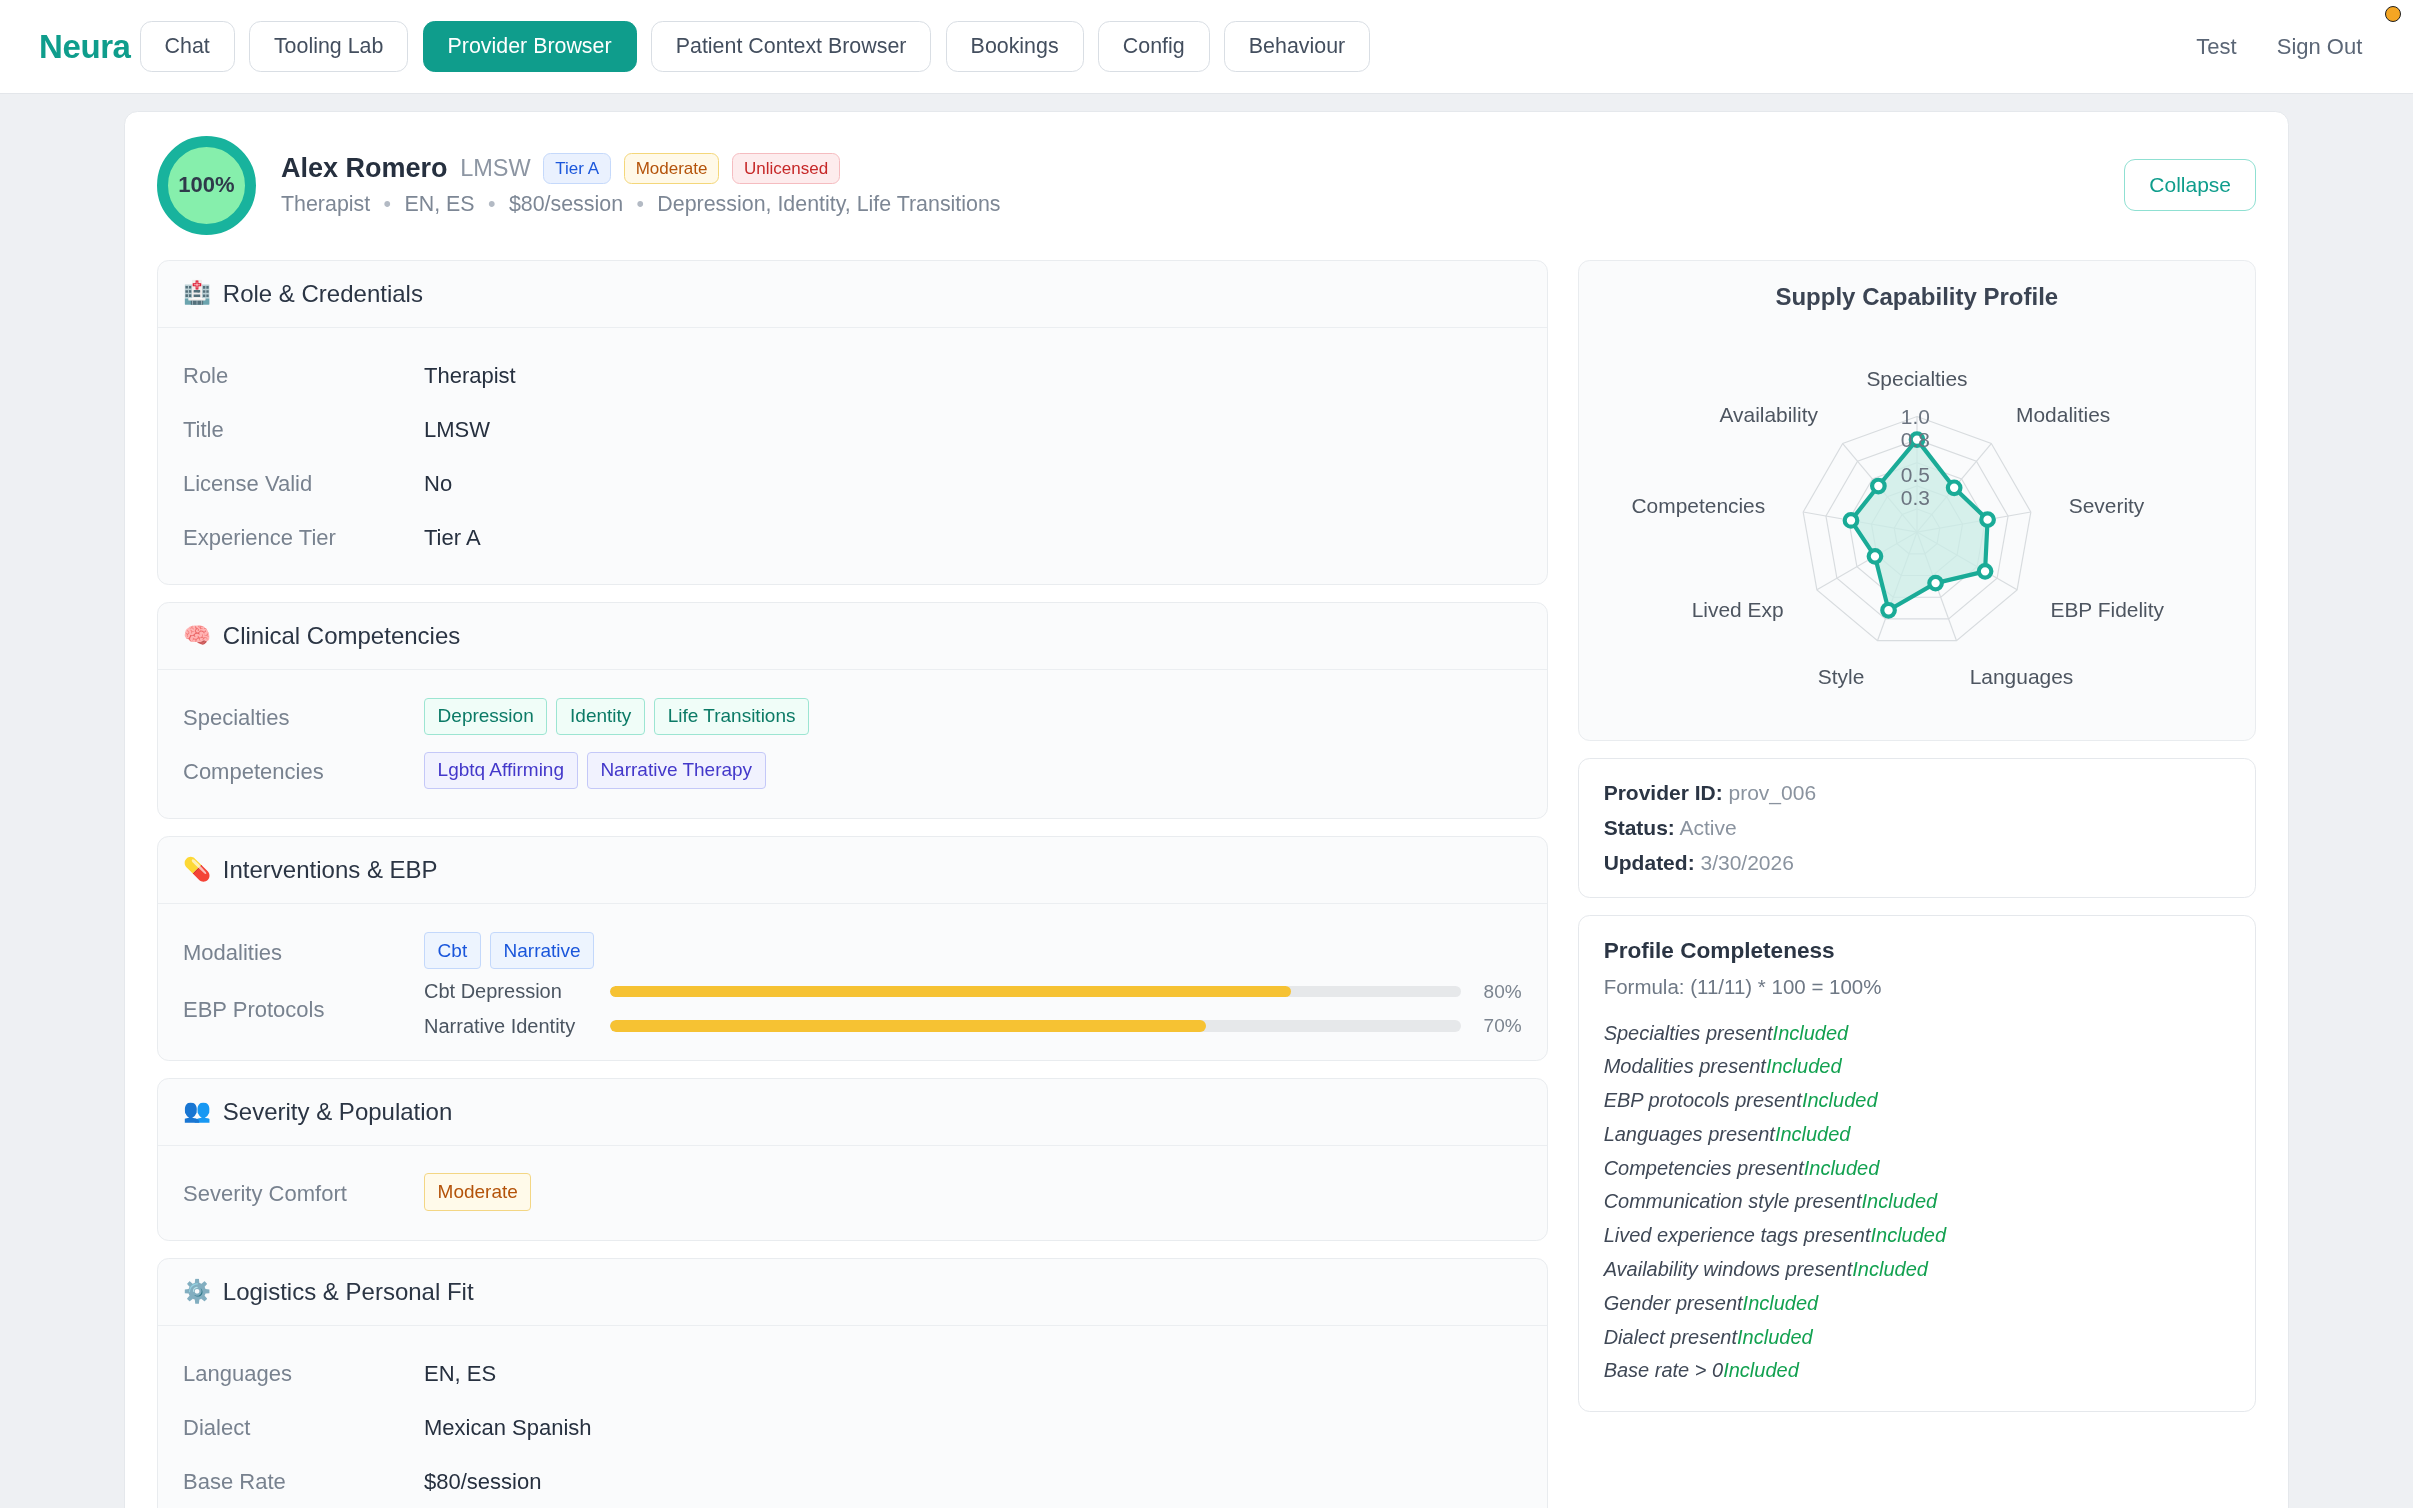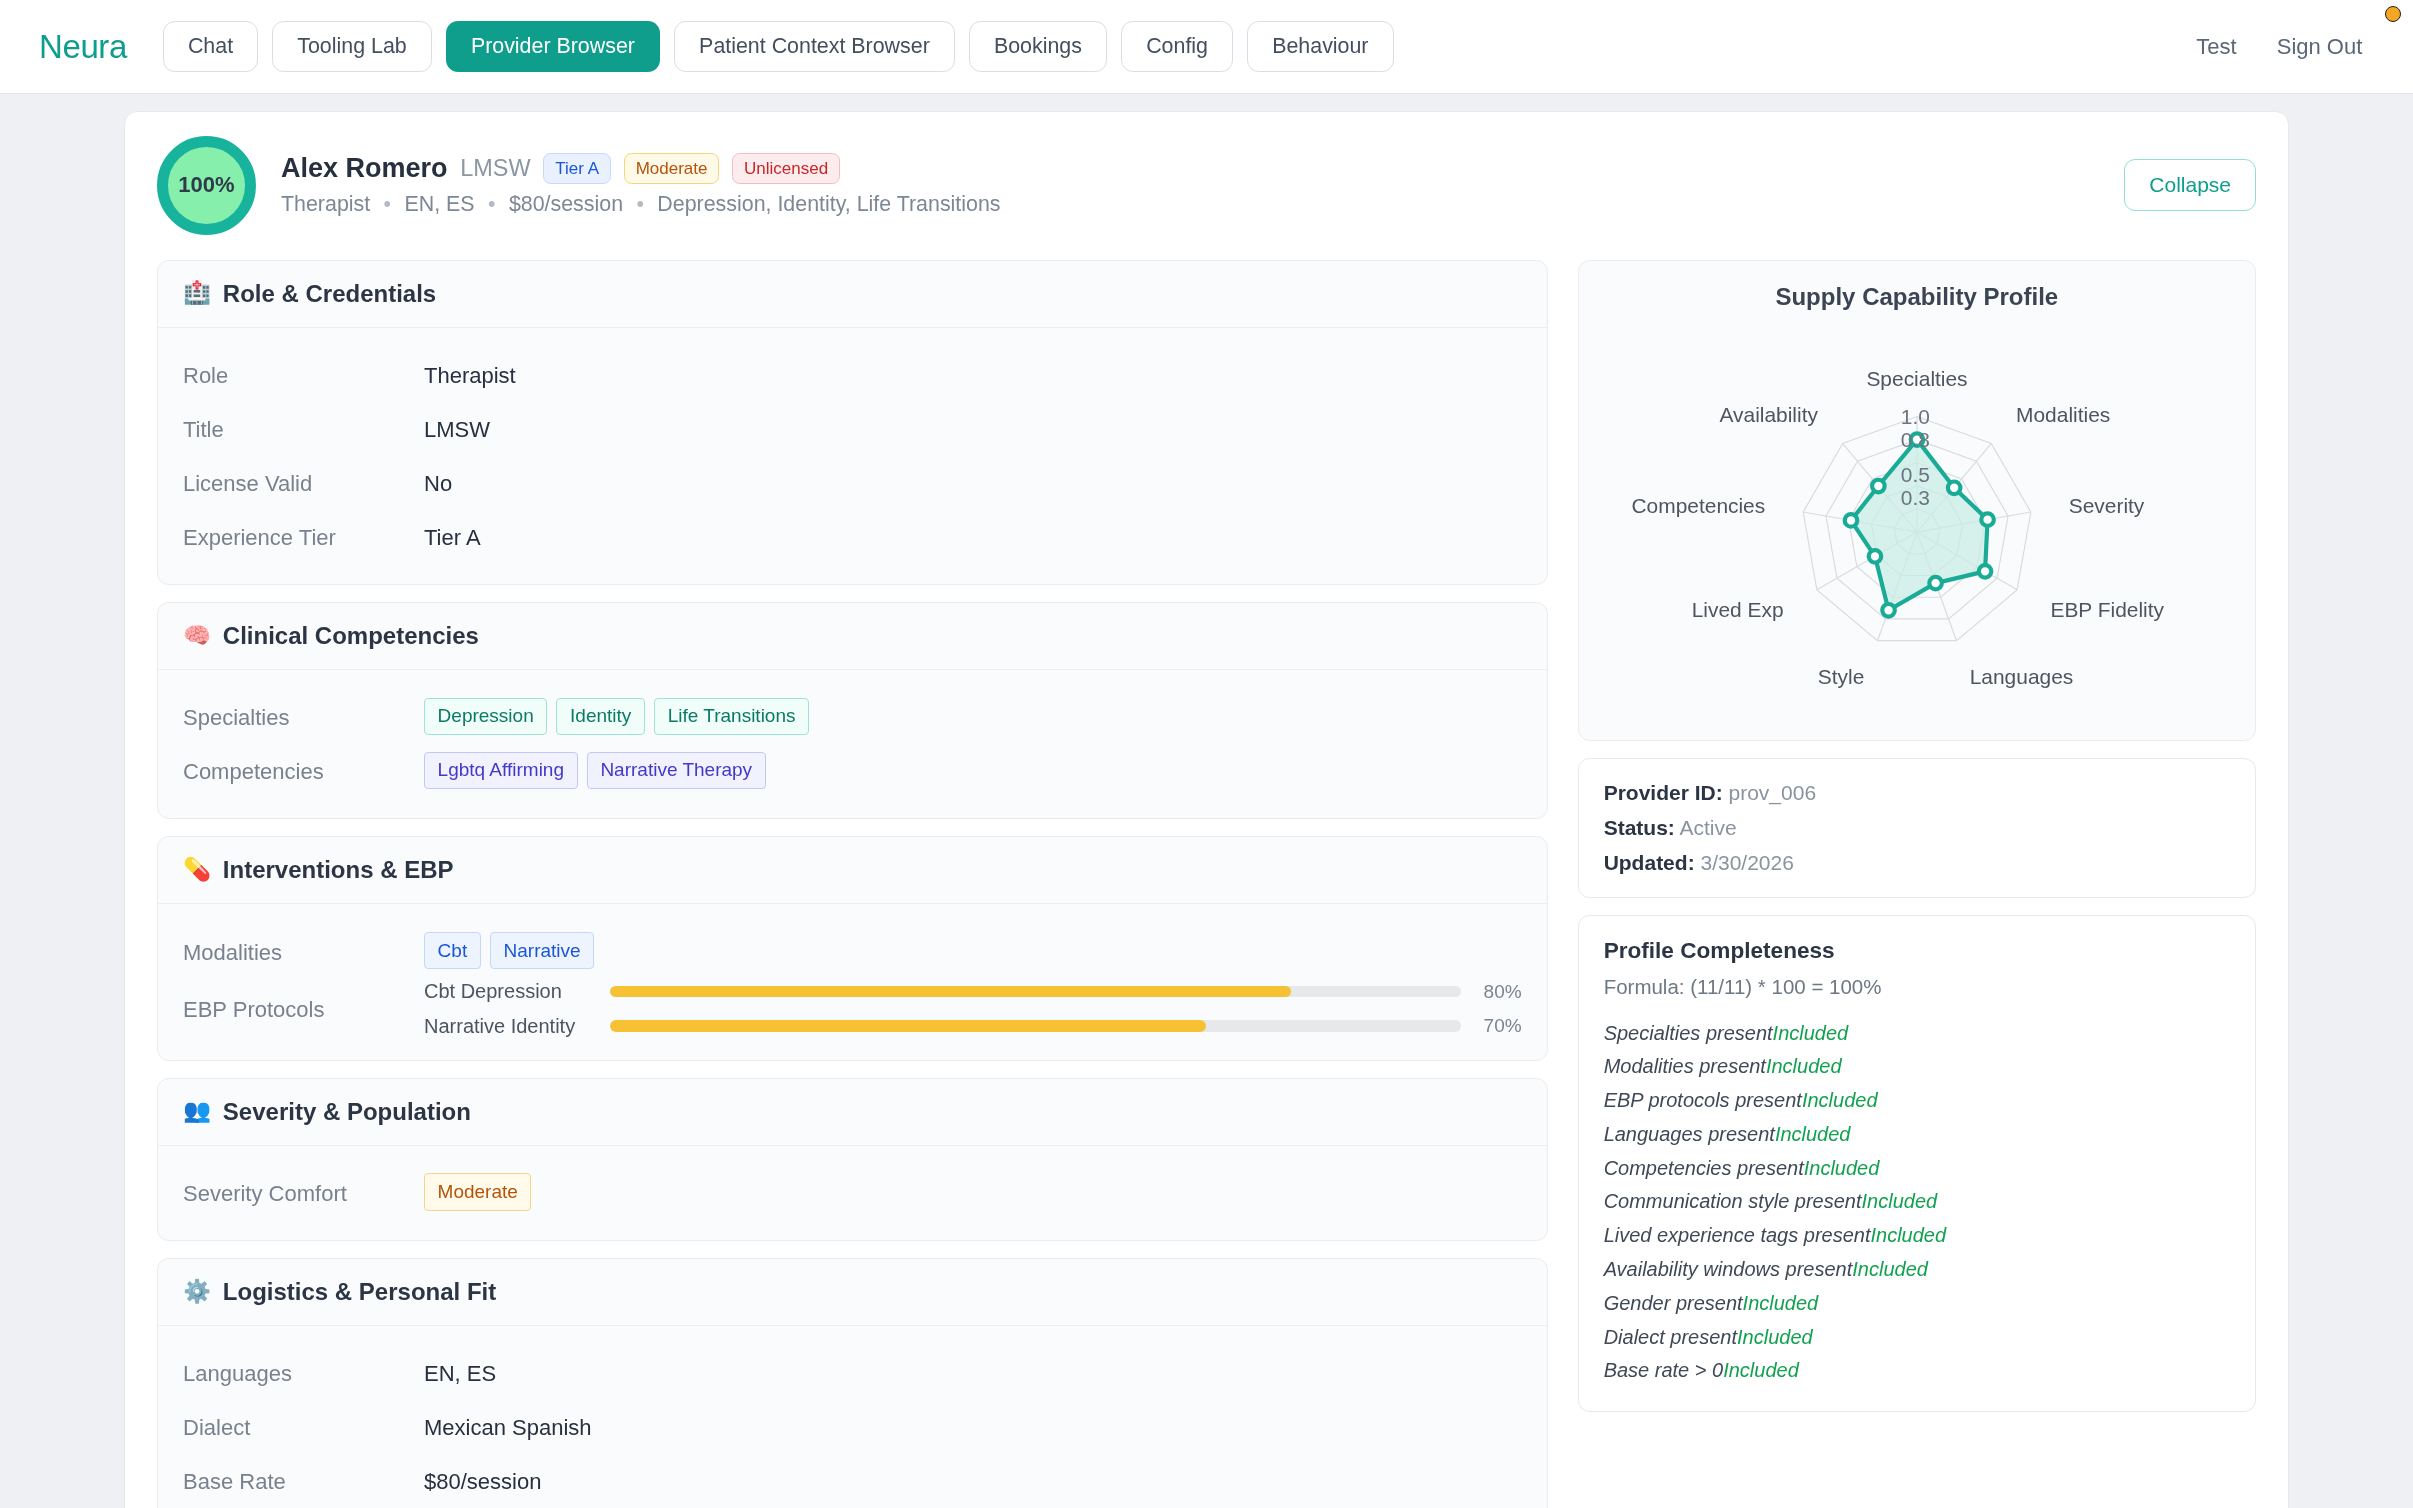--- a/index.html
+++ b/index.html
@@ -12,22 +12,22 @@
 
   
   .topbar {
     height: 94px; background: #ffffff;
     display: flex; align-items: center;
     padding: 0 39px 0 39px;
     border-bottom: 0.8px solid #e3e6ea;
     position: relative;
   }
   .brand {
-    font-size: 33px; font-weight: normal; color: #0f9d8c;
-    letter-spacing: -0.4px; margin-right: 36px;
+    font-size: 33px; font-weight: bold; color: #0f9d8c;
+    letter-spacing: -0.4px; margin-right: 9px;
   }
   .navbtns { display: flex; align-items: center; gap: 14.2px; }
   .navbtn {
     border: 0.8px solid #d9dee4; background: #ffffff;
     color: #434e5e; font-size: 21.4px;
     padding: 14.2px 24px; border-radius: 11.7px;
     font-family: "Liberation Sans", sans-serif;
     line-height: 1; white-space: nowrap; cursor: pointer; text-align: center;
   }
   .navbtn.active {
@@ -84,21 +84,21 @@
   .grid { display: flex; gap: 30px; margin-top: 28px; align-items: flex-start; }
   .col-left { flex: 0 0 1374px; display: flex; flex-direction: column; gap: 17px; }
   .col-right { flex: 1 1 auto; display: flex; flex-direction: column; gap: 17px; }
 
   .card { background: #fafbfc; border: 0.8px solid #e9ecef; border-radius: 11.7px; overflow: hidden; }
   .card-head {
     display: flex; align-items: center; gap: 11.7px;
     padding: 19px 25px; border-bottom: 0.8px solid #ebeef1;
   }
   .card-emoji { font-size: 22.6px; line-height: 1; }
-  .card-title { font-size: 24px; font-weight: bold; color: #2b3544; }
+  .card-title { font-size: 24px; font-weight: normal; color: #2b3544; }
   .card-body { padding: 18.4px 25px 22px 25px; }
 
   .row { display: flex; align-items: center; min-height: 54px; }
   .row-label { flex: 0 0 241px; font-size: 22px; color: #78828f; padding-top: 5.9px; }
   .row-value { font-size: 22px; color: #26303f; padding-top: 5.9px; }
   .tags { display: flex; gap: 9.2px; flex-wrap: wrap; padding-top: 1.7px; }
   .tag {
     font-size: 19px; padding: 6.7px 12.6px; border-radius: 4px;
     border: 0.8px solid; line-height: 1.15; white-space: nowrap;
   }

